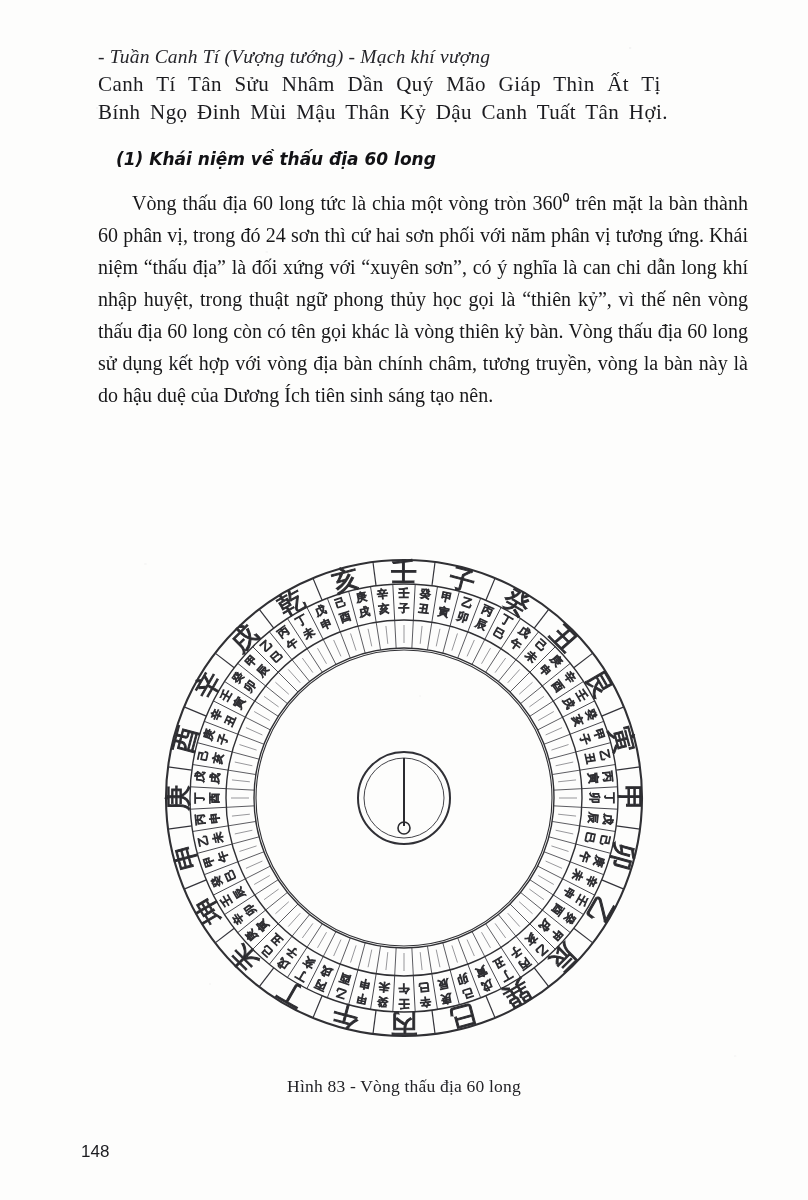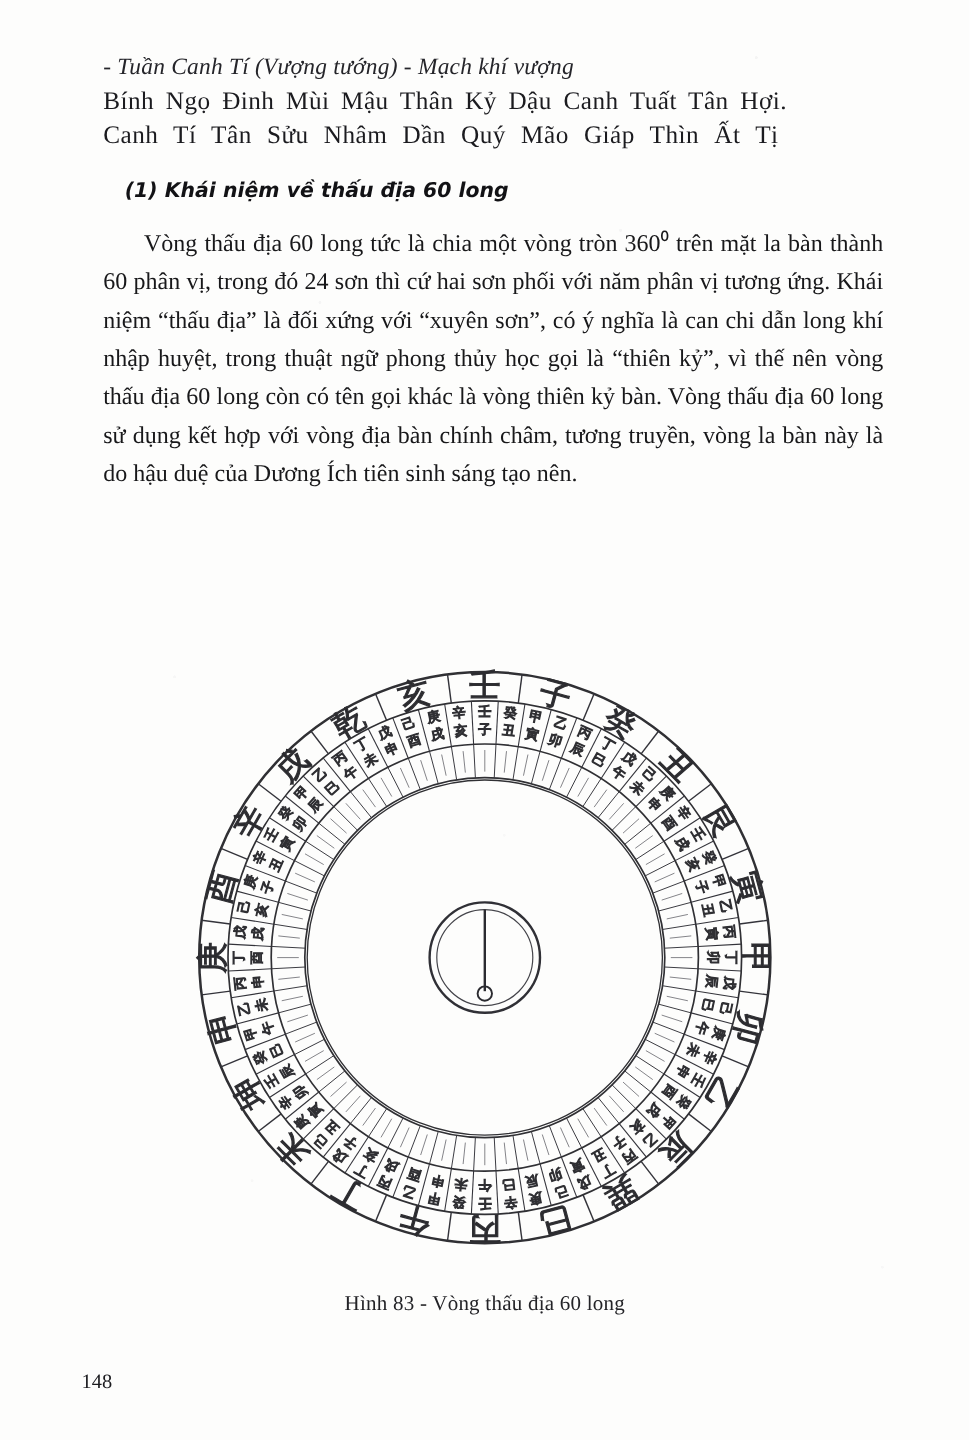--- a/index.html
+++ b/index.html
@@ -34,21 +34,21 @@
       radial-gradient(circle at 88% 31%, rgba(120,120,130,.22) 0 1px, transparent 1.4px),
       radial-gradient(circle at 18% 47%, rgba(120,120,130,.22) 0 1px, transparent 1.4px),
       radial-gradient(circle at 52% 58%, rgba(120,120,130,.18) 0 1px, transparent 1.4px),
       radial-gradient(circle at 71% 73%, rgba(120,120,130,.20) 0 1px, transparent 1.4px),
       radial-gradient(circle at 26% 82%, rgba(120,120,130,.20) 0 1px, transparent 1.4px),
       radial-gradient(circle at 91% 88%, rgba(120,120,130,.18) 0 1px, transparent 1.4px);
   }
 
   .content {
     position: absolute;
-    left: 86px;
+    left: 98px;
     top: 46px;
     width: 650px;
   }
 
   .hdr-line {
     font-style: italic;
     font-size: 19.5px;
     letter-spacing: .2px;
     color: #25252a;
     margin: 0 0 4px 0;
@@ -106,40 +106,40 @@
   }
   .fig-caption {
     font-size: 17.5px;
     color: #232327;
     margin-top: 16px;
     letter-spacing: .2px;
   }
 
   .page-number {
     position: absolute;
-    left: 68px;
+    left: 81px;
     top: 1142px;
-    font-family: Liberation Serif, serif;
+    font-family: Liberation Sans, sans-serif;
     font-size: 17px;
     color: #1b1b1f;
   }
 
   
   text.ring { font-family: "DejaVu Sans", sans-serif; fill: #2a2a2e; }
 </style>
 </head>
 <body>
 
 <div class="page">
   <div class="speckle"></div>
 
   <div class="content">
     <p class="hdr-line">- Tuần Canh Tí (Vượng tướng) - Mạch khí vượng</p>
+    <p class="cycle-line r1">Canh Tí  Tân Sửu   Nhâm Dần  Quý Mão  Giáp Thìn  Ất Tị</p>
     <p class="cycle-line r2">Bính Ngọ  Đinh Mùi  Mậu Thân  Kỷ Dậu  Canh Tuất  Tân Hợi.</p>
-    <p class="cycle-line r1">Canh Tí  Tân Sửu   Nhâm Dần  Quý Mão  Giáp Thìn  Ất Tị</p>
 
     <h3 class="sub-title">(1) Khái niệm về thấu địa 60 long</h3>
 
     <p class="body-text">Vòng thấu địa 60 long tức là chia một vòng tròn 360⁰ trên mặt la bàn thành 60 phân vị, trong đó 24 sơn thì cứ hai sơn phối với năm phân vị tương ứng. Khái niệm “thấu địa” là đối xứng với “xuyên sơn”, có ý nghĩa là can chi dẫn long khí nhập huyệt, trong thuật ngữ phong thủy học gọi là “thiên kỷ”, vì thế nên vòng thấu địa 60 long còn có tên gọi khác là vòng thiên kỷ bàn. Vòng thấu địa 60 long sử dụng kết hợp với vòng địa bàn chính châm, tương truyền, vòng la bàn này là do hậu duệ của Dương Ích tiên sinh sáng tạo nên.</p>
   </div>
 
   <div class="figure">
     <svg id="luopan" width="560" height="520" viewBox="0 0 560 520" aria-hidden="true">
       <g id="luopan-g" transform="translate(280,258)" fill="none" stroke="#2f2f33">
           <circle cx="0" cy="0" r="238" fill="none" stroke="#303034" stroke-width="2.1"></circle>

